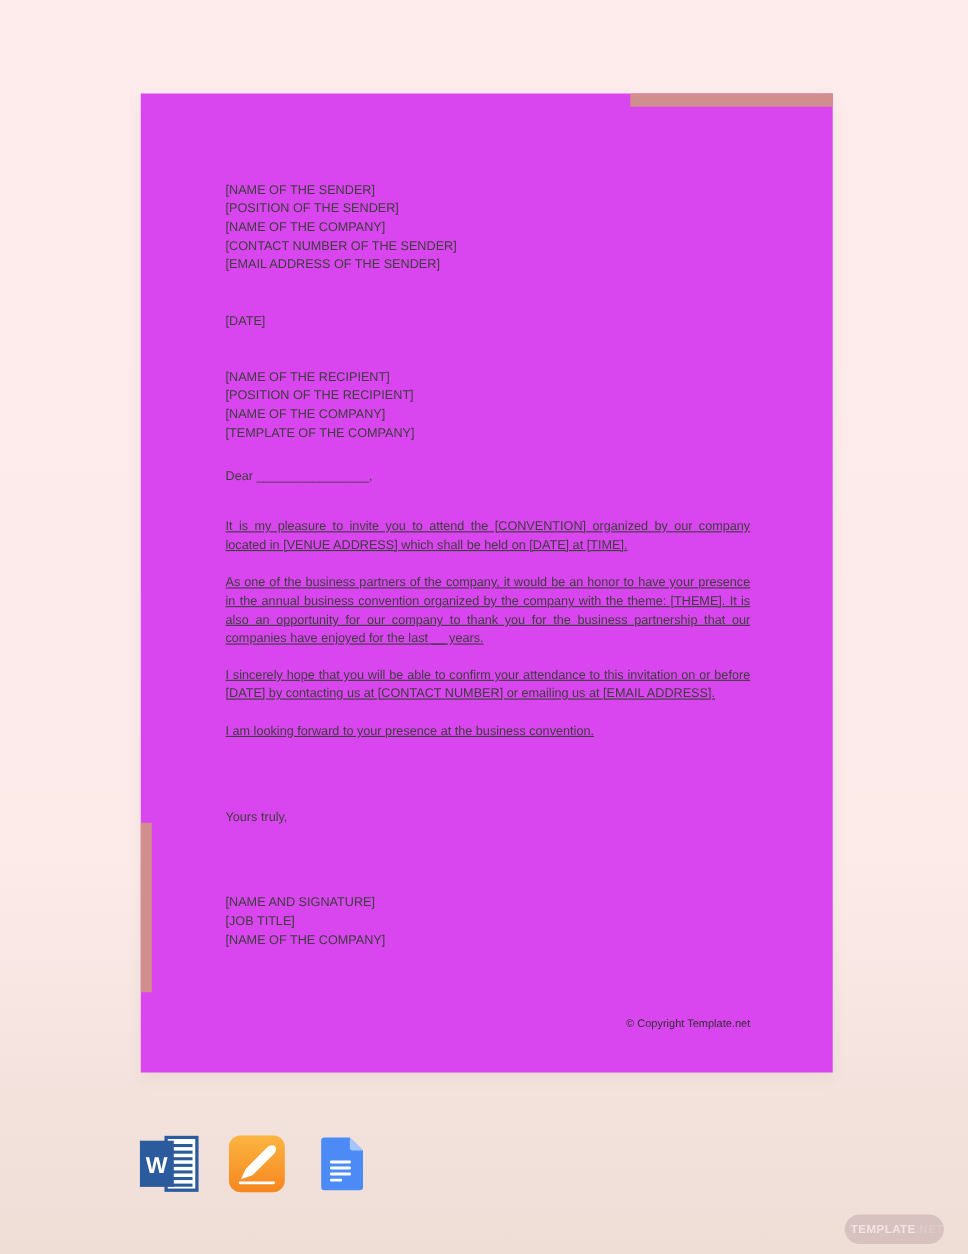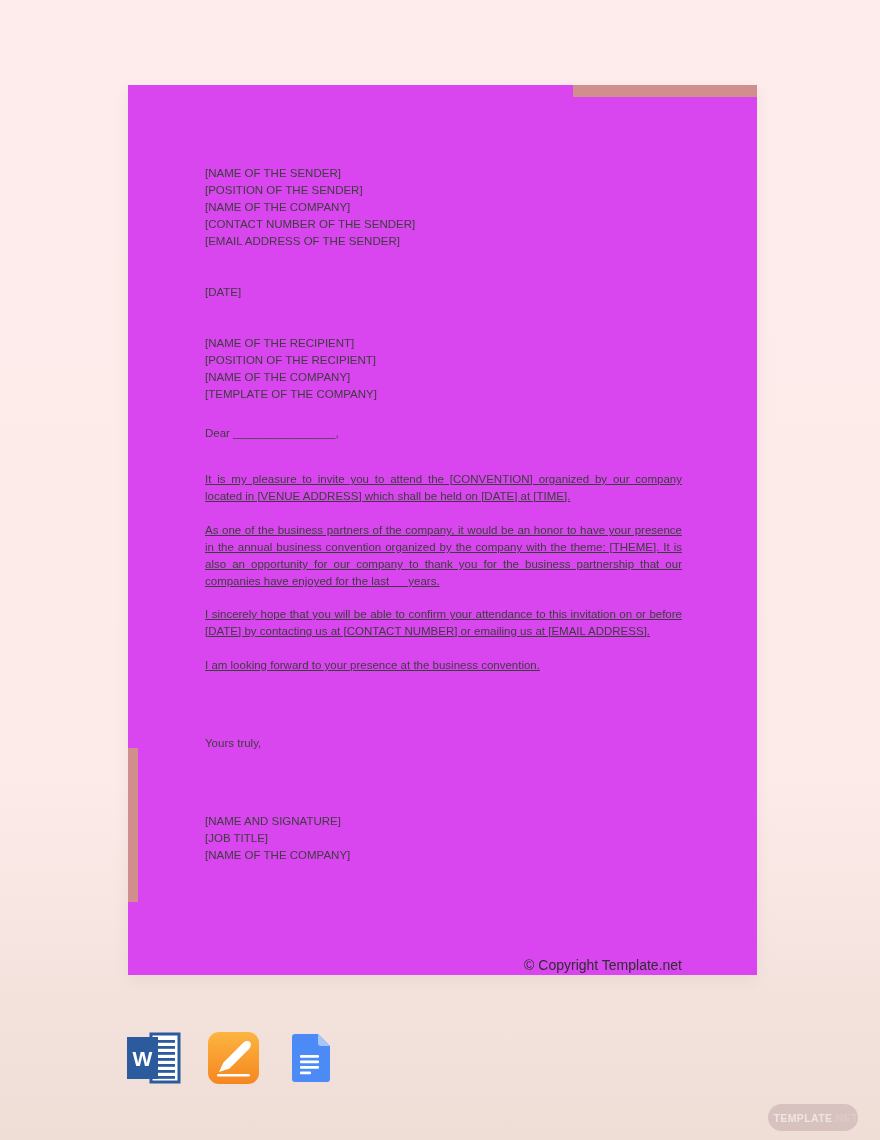--- a/index.html
+++ b/index.html
@@ -47,22 +47,22 @@
   .para            { text-align: justify; text-decoration: underline; }
   .para-1          { top: 386px; }
   .para-2          { top: 437px; }
   .para-3          { top: 521px; }
   .para-4          { top: 572px; }
   .closing         { top: 650px; }
   .signature-block { top: 692px; margin-top: 36px; }
 
   .copyright {
     position: absolute;
-    top: 872px; right: 75px;
-    font-size: 14px;
+    top: 841px; right: 75px;
+    font-size: 10px;
     color: #2e2e2e;
   }
 
   .format-icons {
     position: absolute;
     left: 127px; top: 1032px;
     display: flex;
     gap: 27px;
     align-items: center;
   }

